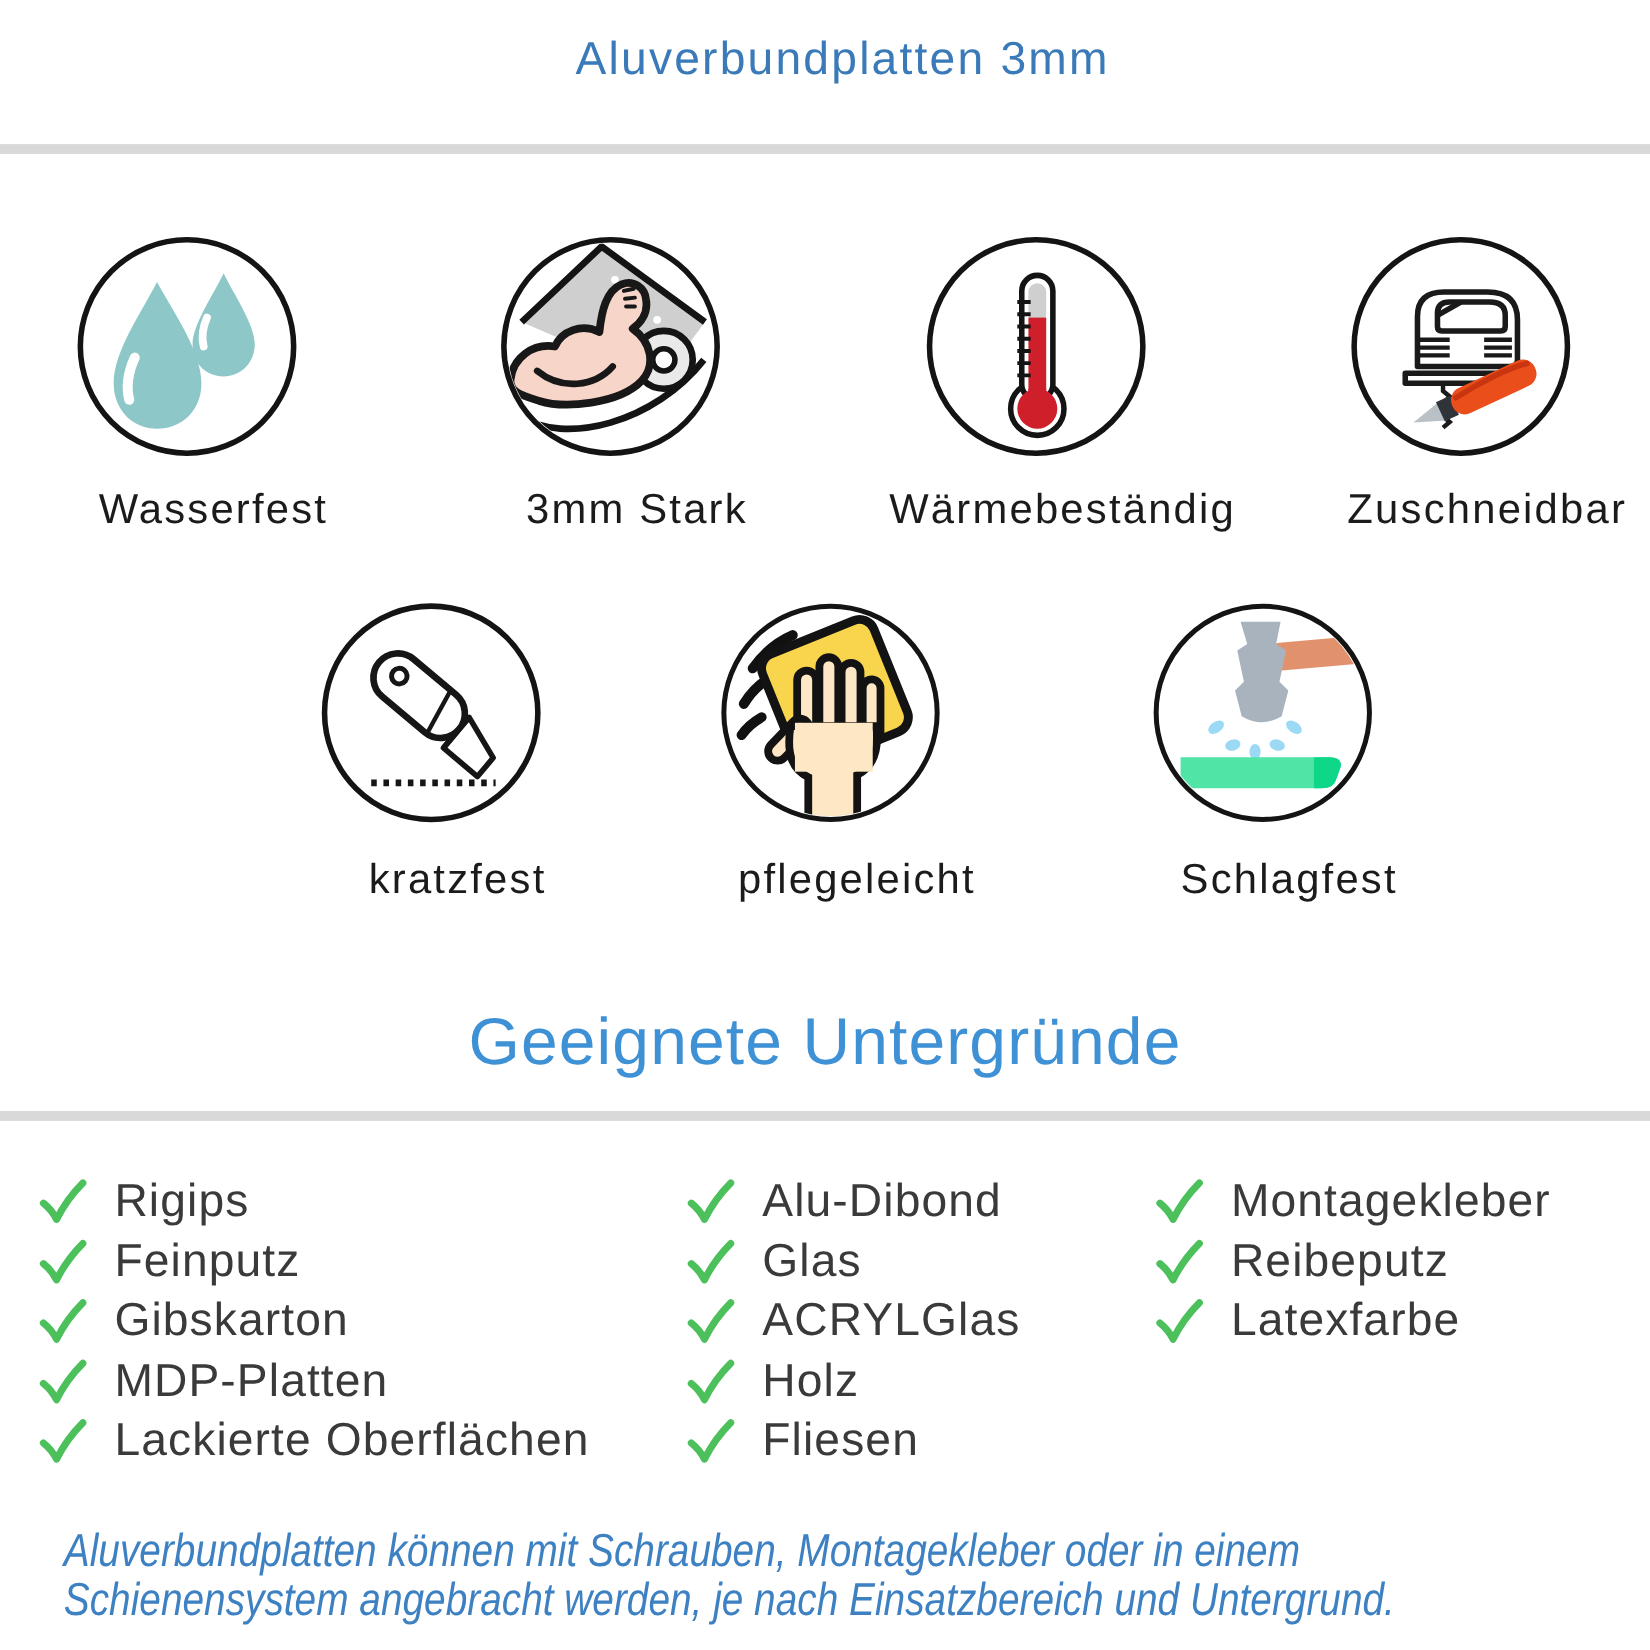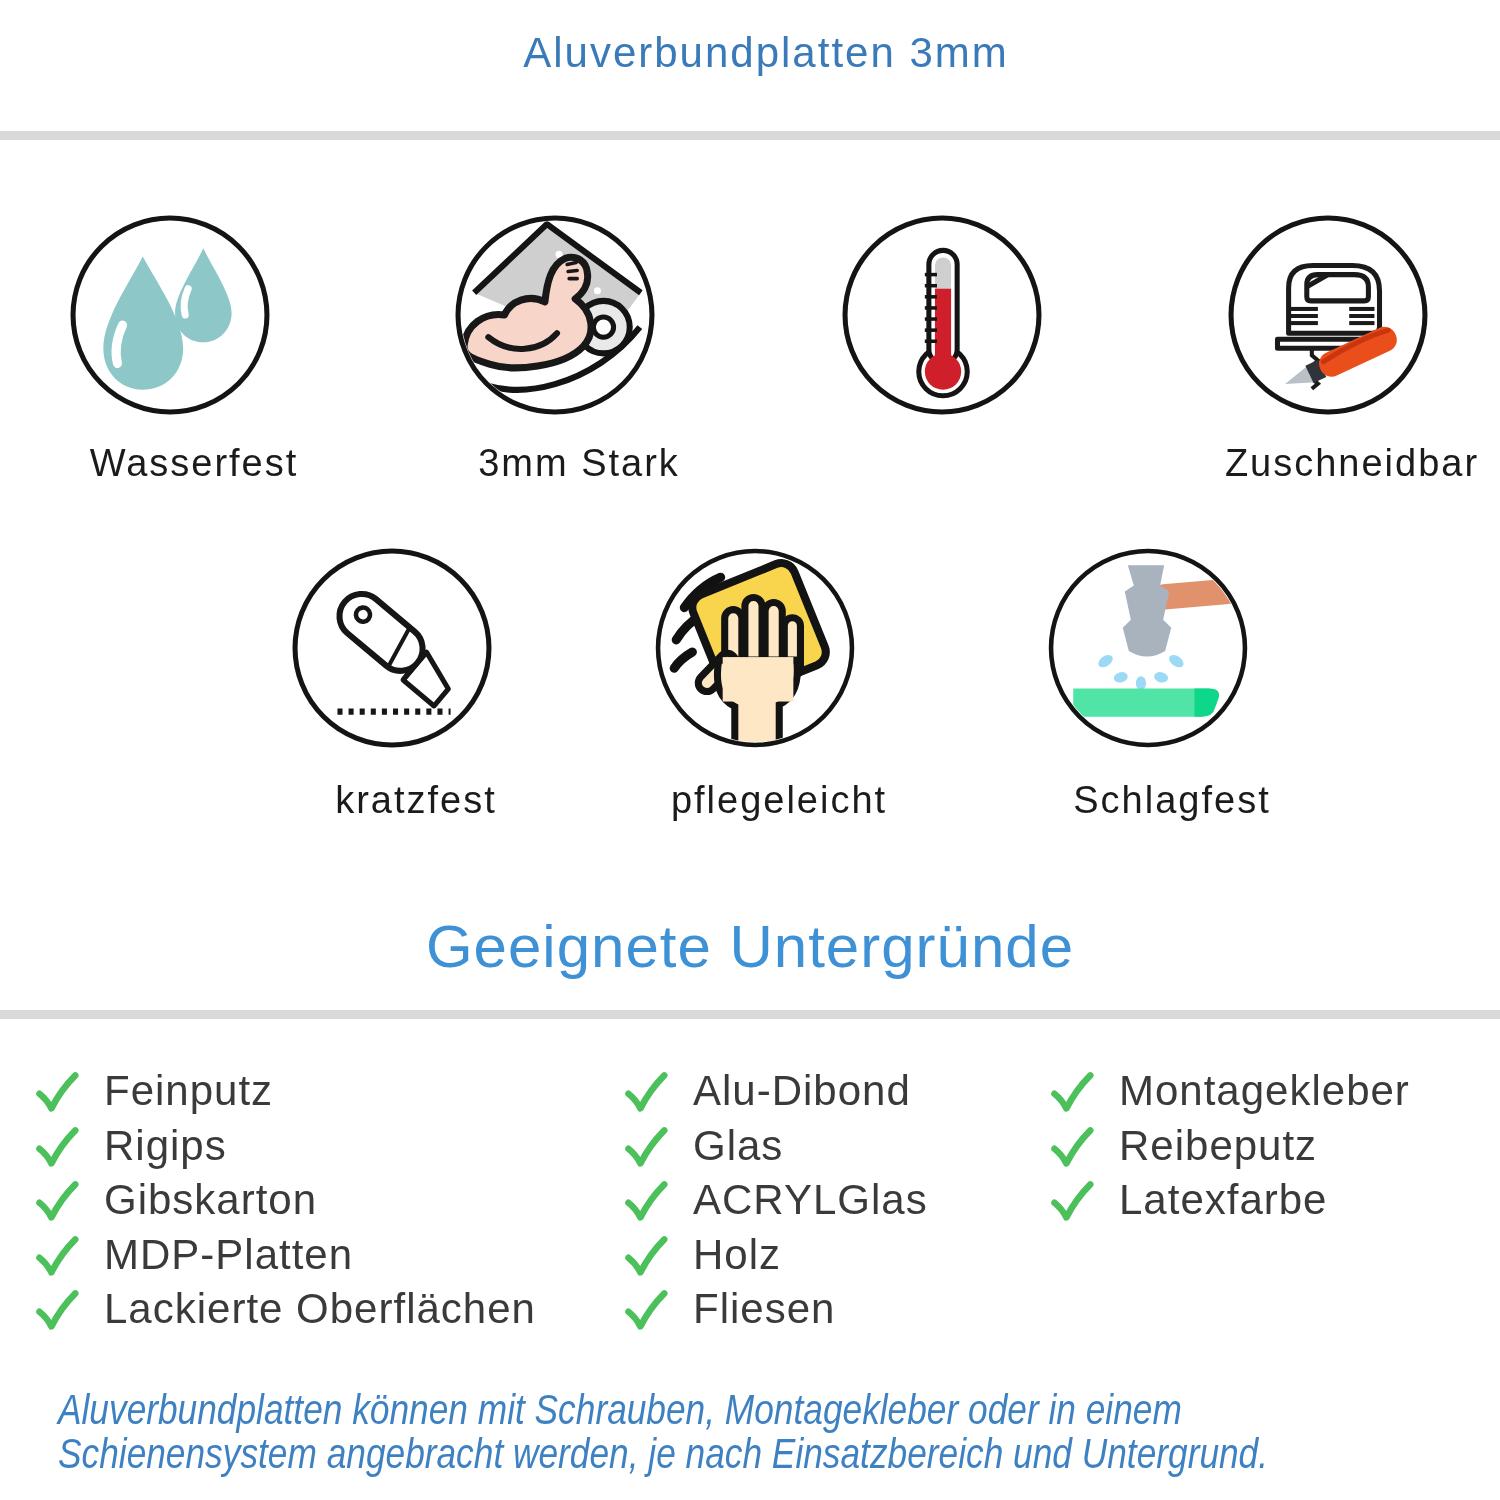--- a/index.html
+++ b/index.html
@@ -90,20 +90,21 @@
           <line x1="83" y1="60" x2="95" y2="60"></line>
             <line x1="83" y1="71" x2="95" y2="71"></line>
           <line x1="83" y1="82" x2="95" y2="82"></line>
             <line x1="83" y1="93" x2="95" y2="93"></line>
           <line x1="83" y1="104" x2="95" y2="104"></line>
             <line x1="83" y1="115" x2="95" y2="115"></line>
           <line x1="83" y1="126" x2="95" y2="126"></line>
         </g>
       </svg>
     </span>
+    <span class="flabel">Wärmebeständig</span>
   </div>
 
   <div class="feature" style="left:1138px;top:214px">
     <span class="circle">
       <svg viewBox="0 0 200 200">
         <circle cx="100" cy="100" r="96" fill="#fff" stroke="#141414" stroke-width="5"></circle>
         <g stroke="#1a1a1a" stroke-width="5" fill="#fff" stroke-linejoin="round">
           <path d="M61 118 L61 73 Q61 51 85 51 L124 51 Q151 51 151 76 L151 112 Q151 118 144 118 Z"></path>
           <path d="M79 82 L79 70 Q79 60 90 60 L126 60 Q140 60 140 72 L140 82 Q140 86 136 86 L83 86 Q79 86 79 82 Z"></path>
           <path d="M79 72 L100 60" fill="none"></path>
@@ -207,29 +208,29 @@
   <h2 class="title t2"><span>Geeignete Untergründe</span></h2>
   <div class="divider d2"></div>
 
   <div class="check-col" style="left:33px;top:1064px">
     <div class="check-row">
       <span class="check">
           <svg viewBox="0 0 50 50">
             <path d="M7 28 C12 32 17 38 20 44 C27 30 37 17 46 8" stroke="#4cc05b" stroke-width="7" fill="none" stroke-linecap="round" stroke-linejoin="round"></path>
           </svg>
         </span>
+      <span class="check-label">Rigips</span>
+    </div>
+    <div class="check-row">
+      <span class="check">
+          <svg viewBox="0 0 50 50">
+            <path d="M7 28 C12 32 17 38 20 44 C27 30 37 17 46 8" stroke="#4cc05b" stroke-width="7" fill="none" stroke-linecap="round" stroke-linejoin="round"></path>
+          </svg>
+        </span>
       <span class="check-label">Feinputz</span>
-    </div>
-    <div class="check-row">
-      <span class="check">
-          <svg viewBox="0 0 50 50">
-            <path d="M7 28 C12 32 17 38 20 44 C27 30 37 17 46 8" stroke="#4cc05b" stroke-width="7" fill="none" stroke-linecap="round" stroke-linejoin="round"></path>
-          </svg>
-        </span>
-      <span class="check-label">Rigips</span>
     </div>
     <div class="check-row">
       <span class="check">
           <svg viewBox="0 0 50 50">
             <path d="M7 28 C12 32 17 38 20 44 C27 30 37 17 46 8" stroke="#4cc05b" stroke-width="7" fill="none" stroke-linecap="round" stroke-linejoin="round"></path>
           </svg>
         </span>
       <span class="check-label">Gibskarton</span>
     </div>
     <div class="check-row">

